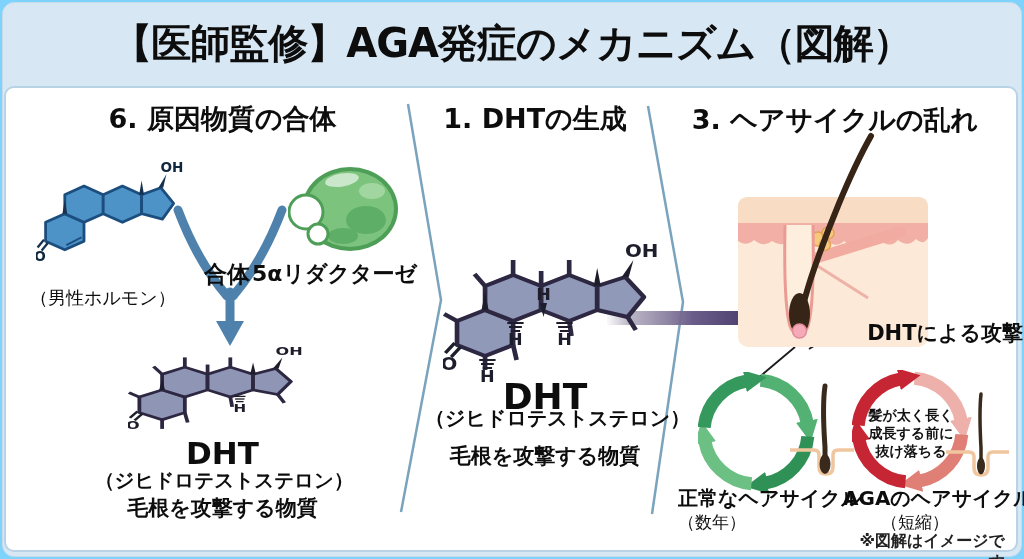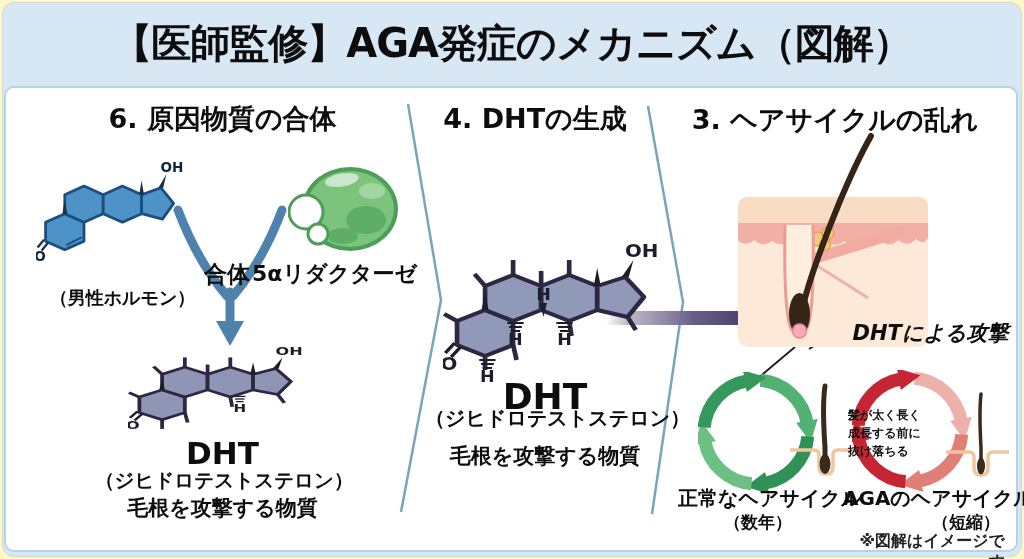--- a/index.html
+++ b/index.html
@@ -1,42 +1,42 @@
 <!DOCTYPE html>
 <html><head>
 <meta charset="utf-8">
 <style>
   html,body{margin:0;padding:0;background:#fff;}
-  #stage{position:relative;width:1024px;height:559px;background:#fef9c3;overflow:hidden;
+  #stage{position:relative;width:1024px;height:559px;background:#7dd3fc;overflow:hidden;
          font-family:"DejaVu Sans","Liberation Sans",sans-serif;color:#0d0d0d;}
   .abs{position:absolute;}
   #blue-frame{left:2px;top:2px;width:1018px;height:553px;background:#d7e7f3;
               border:1px solid #c6daea;border-radius:12px;}
   #white-panel{left:4px;top:86px;width:1014px;height:466px;background:#ffffff;
                border:2px solid #b9d3e6;border-radius:10px;box-sizing:border-box;}
   #main-title{left:0;top:16px;width:1024px;text-align:center;font-size:40px;
               font-weight:900;letter-spacing:-1px;}
   .sec-heading{font-size:27px;font-weight:900;text-align:center;white-space:nowrap;}
   .lbl{font-weight:800;text-align:center;white-space:nowrap;line-height:1.15;}
-  .lbl-sub{font-weight:700;text-align:center;white-space:nowrap;}
+  .lbl-sub{font-weight:400;white-space:nowrap;}
   svg text{font-family:"DejaVu Sans","Liberation Sans",sans-serif;}
   #footer-note{font-size:16px;font-weight:600;color:#222;text-align:right;}
-  #aga-inner-text{font-size:12px;line-height:18px;font-weight:800;color:#111;}
+  #aga-inner-text{font-size:14px;line-height:18px;font-weight:800;text-align:center;color:#111;}
 </style>
 </head>
 <body>
 
 <div id="stage">
 
   <div id="blue-frame" class="abs"></div>
   <div id="main-title" class="abs">【医師監修】AGA発症のメカニズム（図解）</div>
   <div id="white-panel" class="abs"></div>
 
   <div class="abs sec-heading" style="left:40px;top:101px;width:365px;">6. 原因物質の合体</div>
-  <div class="abs sec-heading" style="left:420px;top:101px;width:230px;">4. DHTの生成</div>
+  <div class="abs sec-heading" style="left:420px;top:101px;width:230px;">1. DHTの生成</div>
   <div class="abs sec-heading" style="left:685px;top:102px;width:300px;">3. ヘアサイクルの乱れ</div>
 
   <svg class="abs" style="left:0;top:0;" width="1024" height="559" viewBox="0 0 1024 559">
     <defs>
       <linearGradient id="agrad" x1="605" y1="0" x2="800" y2="0" gradientUnits="userSpaceOnUse">
         <stop offset="0" stop-color="#afa9bc" stop-opacity="0"></stop>
         <stop offset="0.12" stop-color="#a6a0b4" stop-opacity="0.75"></stop>
         <stop offset="0.45" stop-color="#6b5d8a"></stop>
         <stop offset="1" stop-color="#2e2150"></stop>
       </linearGradient>
@@ -189,21 +189,21 @@
       <circle cx="80" cy="111" r="7"></circle>
         <circle cx="90" cy="105" r="6"></circle>
         <circle cx="87" cy="117" r="5.5"></circle>
     </g>
     <path d="M47,97 C46,150 48,185 52,198 C55,208 67,208 70,198 C74,185 76,150 75,97" fill="#fdeedd" stroke="#ea9c94" stroke-width="3"></path>
     <path d="M133,8 C112,45 88,105 73,150 C66,172 63,185 62,193" fill="none" stroke="#362417" stroke-width="6" stroke-linecap="round"></path>
     <ellipse cx="61.5" cy="186" rx="10.5" ry="21" fill="#362417"></ellipse>
     <circle cx="61.5" cy="203" r="7" fill="#f6aab8" stroke="#e18a9a" stroke-width="1.5"></circle>
   </svg>
 
-  <div class="abs lbl" style="left:838px;top:321px;width:185px;font-size:21px;text-align:center;font-style:italic;">DHTによる攻撃</div>
+  <div class="abs lbl" style="left:838px;top:321px;width:185px;font-size:21px;text-align:right;">DHTによる攻撃</div>
 
   <svg class="abs" style="left:698px;top:372px;" width="158" height="126" viewBox="0 0 158 126">
     <defs>
       <marker id="mgA" viewBox="0 0 10 10" refX="1" refY="5" markerWidth="1.7" markerHeight="1.7" orient="auto">
           <path d="M0,0 L10,5 L0,10 Z" fill="#52b173"></path>
         </marker>
       <marker id="mgB" viewBox="0 0 10 10" refX="1" refY="5" markerWidth="1.7" markerHeight="1.7" orient="auto">
           <path d="M0,0 L10,5 L0,10 Z" fill="#2f9156"></path>
         </marker>
       <marker id="mgC" viewBox="0 0 10 10" refX="1" refY="5" markerWidth="1.7" markerHeight="1.7" orient="auto">

